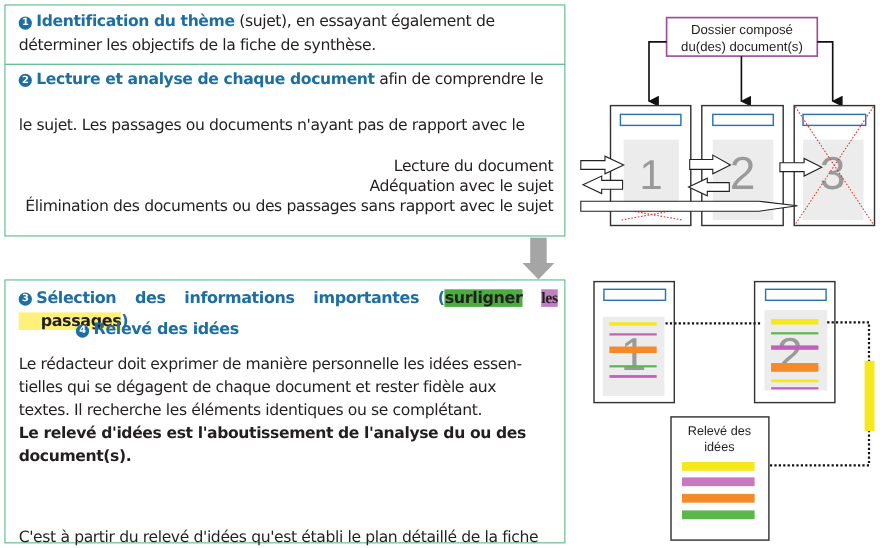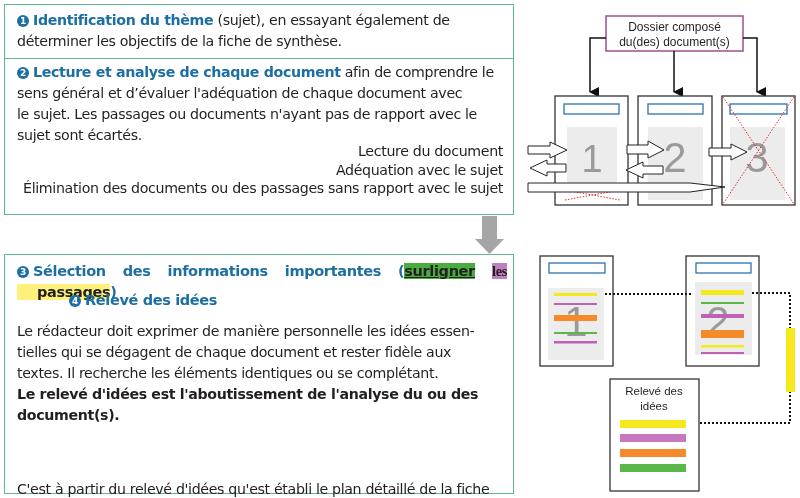--- a/index.html
+++ b/index.html
@@ -3,42 +3,41 @@
   <meta charset="utf-8">
   <style>
     html, body { margin: 0; padding: 0; }
     body { width: 800px; height: 498px; background: #ffffff; position: relative; overflow: hidden;
            font-family: "DejaVu Sans", "Liberation Sans", sans-serif; color: #231f20; }
     .box { position: absolute; border: 1.5px solid #5bb98a; box-sizing: border-box; background: #fff; }
     .p { position: absolute; font-size: 14.2px; line-height: 21px; text-align: justify; letter-spacing: -0.35px; }
     .blue { color: #1d6fa3; font-weight: bold; }
     .num { display:inline-block; width:12px; height:12px; border-radius:50%; background:#1d6fa3; color:#fff; font-size:9px; line-height:12px; text-align:center; font-weight:bold; vertical-align: 1px; margin-right: 4px;}
     .right { text-align: right; }
-    .hl-green { background: #4bac3f; text-decoration: underline; }
+    .hl-green { background: #4bac3f; }
     .hl-purple { background: #c07fc1; font-family: Liberation Serif, serif; }
     .hl-yellow { background: #fdf17c; padding-left: 20px; }
     svg { position: absolute; left: 0; top: 0; }
     .svgtxt { font-family: "Liberation Sans", sans-serif; }
   </style>
 </head>
 <body>
 
 <div class="box" style="left:4px; top:4px; width:510px; height:55px;">
   <div class="p" style="left:12px; top:5px; width:486px;">
     <span class="num">1</span><span class="blue">Identification du thème</span><span> (sujet), en essayant également de</span><br>
     <span>déterminer les objectifs de la fiche de synthèse.</span>
   </div>
 </div>
 
 <div class="box" style="left:4px; top:58px; width:510px; height:157px;">
   <div class="p" style="left:12px; top:3px; width:486px;">
     <span class="num">2</span><span class="blue">Lecture et analyse de chaque document</span><span> afin de comprendre le</span><br>
-    <span>sens général et d’évaluer l'adéquation de chaque document avec</span><br>
+    <br>
     <span>le sujet. Les passages ou documents n'ayant pas de rapport avec le</span><br>
-    <span>sujet sont écartés.</span>
   </div>
   <div class="p right" style="right:10px; top:83px; width:480px; line-height:18.5px; text-align:right;">
     <div>Lecture du document</div>
     <div>Adéquation avec le sujet</div>
     <div>Élimination des documents ou des passages sans rapport avec le sujet</div>
   </div>
 </div>
 
 <div class="box" style="left:4px; top:254px; width:510px; height:240px;">
   <div class="p" style="left:12px; top:6px; width:490px; font-size:14.5px;">

